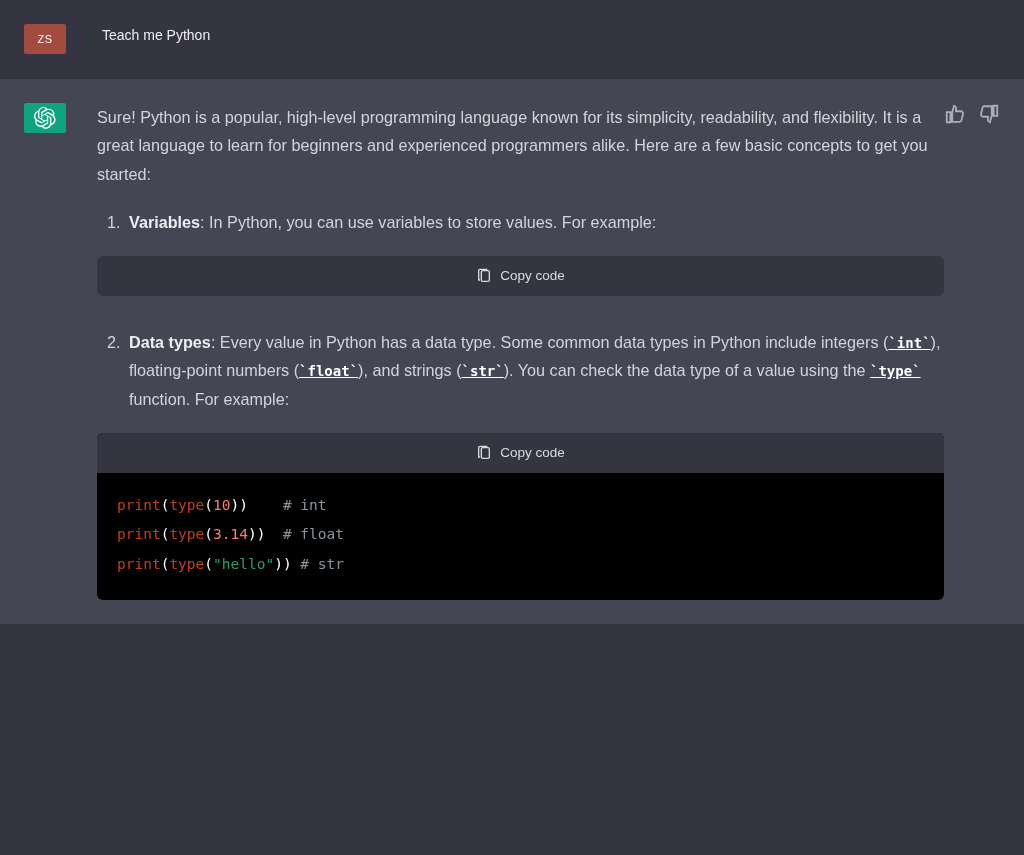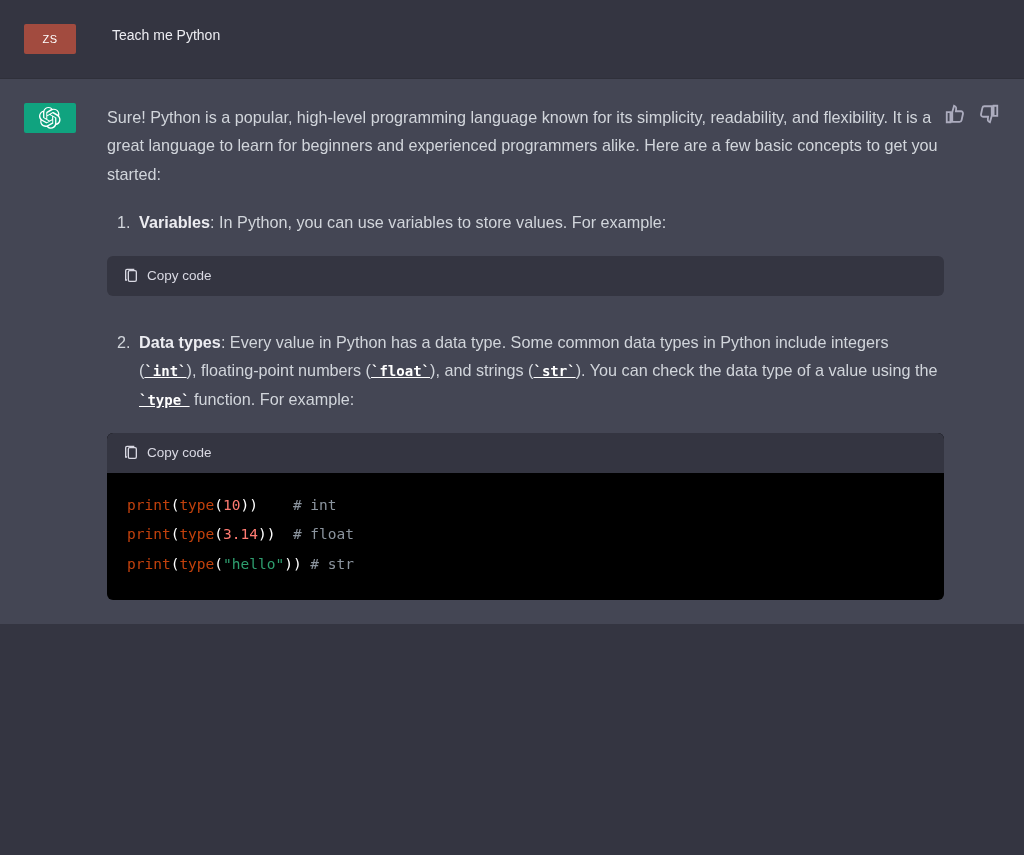--- a/index.html
+++ b/index.html
@@ -15,21 +15,21 @@
     align-items: flex-start;
     padding: 24px 80px 24px 24px;
     gap: 24px;
     position: relative;
   }
   .row.user-row { background: #343541; }
   .row.assistant-row { background: #444654; gap: 19px; }
   .divider { height: 1px; background: #2f303a; }
 
   .avatar {
-    width: 52px; height: 30px;
+    width: 42px; height: 30px;
     border-radius: 2px;
     flex-shrink: 0;
     display: flex; align-items: center; justify-content: center;
     font-size: 11px; font-weight: 500;
   }
   .avatar.user { background: #a24b3f; color: #fff; letter-spacing: 0.5px; }
   .avatar.assistant { background: #10a37f; }
   .avatar.assistant svg { width: 22px; height: 22px; }
 
   .content {
@@ -78,21 +78,21 @@
 
   .codeblock {
     background: #000;
     border-radius: 6px;
     margin: 14px 0 32px 0;
     overflow: hidden;
   }
   .codeblock .cb-header {
     background: #343541;
     display: flex;
-    justify-content: flex-start;
+    justify-content: center;
     align-items: center;
     padding: 8px 16px;
     gap: 8px;
     color: #d9d9e3;
     font-size: 13.5px;
   }
   .codeblock .cb-header .copy-btn {
     display: inline-flex; align-items: center; gap: 8px;
     cursor: pointer;
   }

